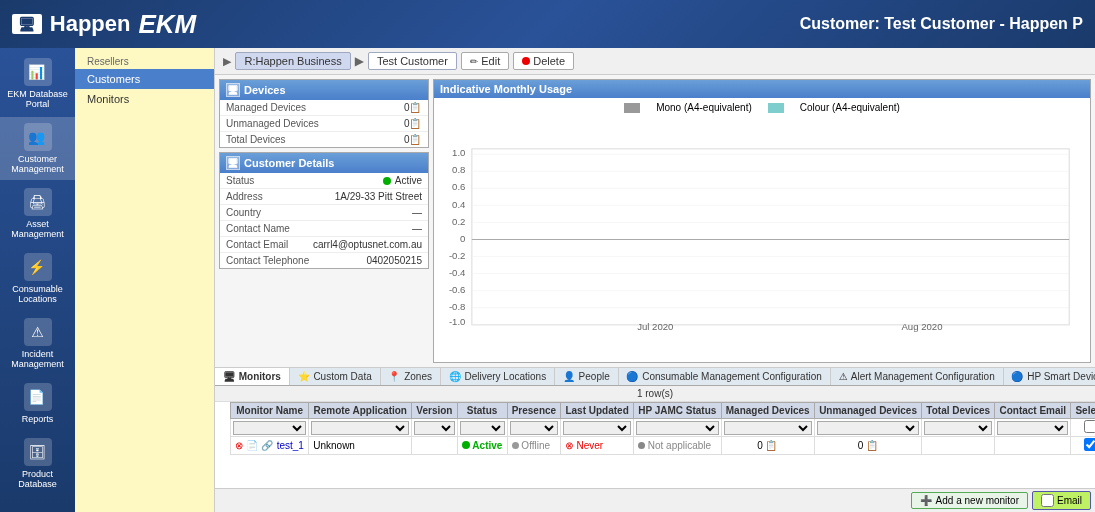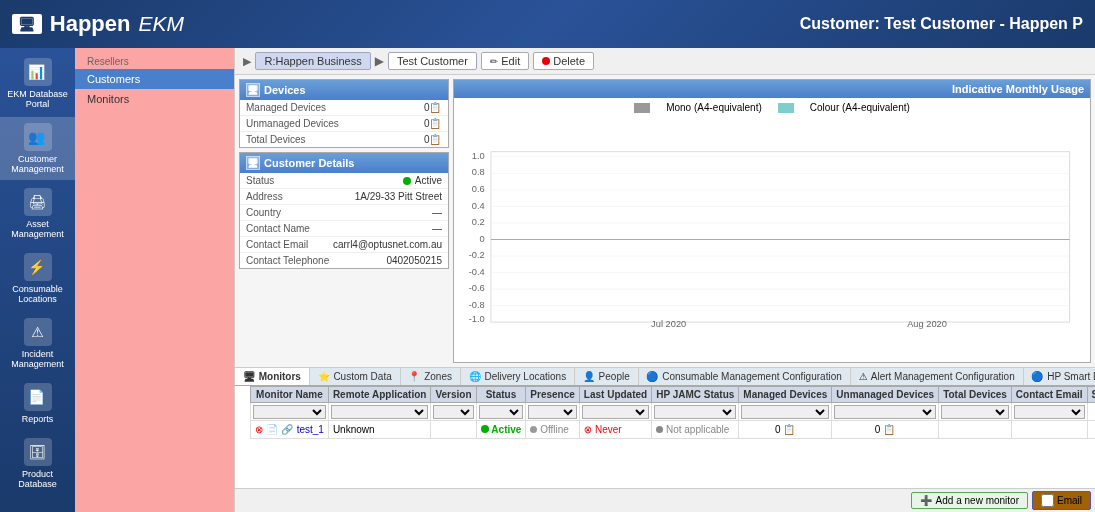--- a/index.html
+++ b/index.html
@@ -2,34 +2,34 @@
 <html><head>
   <meta charset="utf-8">
   <style>
     * { margin: 0; padding: 0; box-sizing: border-box; }
     body { font-family: Arial, sans-serif; font-size: 11px; background: #f0f0f0; width: 1095px; height: 512px; overflow: hidden; }
 
     
     .header { background: linear-gradient(135deg, #1a3a6b 0%, #2a5298 50%, #1a3a6b 100%); height: 48px; display: flex; align-items: center; padding: 0 12px; justify-content: space-between; }
     .header-logo { display: flex; align-items: center; gap: 8px; color: white; font-size: 22px; font-weight: bold; }
     .header-logo .logo-box { background: white; color: #1a3a6b; padding: 2px 6px; font-size: 14px; font-weight: bold; border-radius: 2px; }
-    .header-logo .ekm-text { color: white; font-size: 21px; font-weight: normal; font-style: italic; }
+    .header-logo .ekm-text { color: white; font-size: 26px; font-weight: bold; font-style: italic; }
     .header-title { color: white; font-size: 16px; font-weight: bold; }
 
     
     .main-layout { display: flex; height: calc(512px - 48px); }
 
     
     .sidebar { width: 75px; background: linear-gradient(180deg, #2a5298 0%, #1a3a6b 100%); display: flex; flex-direction: column; align-items: center; padding: 4px 0; gap: 2px; }
     .sidebar-item { display: flex; flex-direction: column; align-items: center; padding: 6px 4px; cursor: pointer; width: 100%; color: white; font-size: 9px; text-align: center; gap: 3px; }
     .sidebar-item.active { background: rgba(255,255,255,0.2); }
     .sidebar-icon { width: 28px; height: 28px; background: rgba(255,255,255,0.2); border-radius: 4px; display: flex; align-items: center; justify-content: center; font-size: 14px; }
 
     
-    .nav-panel { width: 160px; background: #fca5a5; border-right: 1px solid #ccc; }
+    .nav-panel { width: 140px; background: #fef9c3; border-right: 1px solid #ccc; }
     .nav-section { padding: 4px 0; }
     .nav-item { padding: 4px 12px; cursor: pointer; color: #333; font-size: 11px; }
     .nav-item.active { background: #4a7fcb; color: white; }
     .nav-item.section-header { color: #666; font-size: 10px; padding: 4px 12px 2px; }
 
     
     .content { flex: 1; display: flex; flex-direction: column; overflow: hidden; background: #f5f5f5; }
 
     
     .breadcrumb-bar { background: #f0f0f0; padding: 4px 8px; display: flex; align-items: center; gap: 4px; border-bottom: 1px solid #ccc; }
@@ -52,21 +52,21 @@
     .panel-row { display: flex; align-items: center; padding: 2px 6px; border-bottom: 1px solid #eee; }
     .panel-row:last-child { border-bottom: none; }
     .panel-label { flex: 1; color: #555; font-size: 10px; }
     .panel-value { color: #333; font-size: 10px; display: flex; align-items: center; gap: 4px; }
     .icon-small { font-size: 10px; color: #666; cursor: pointer; }
     .status-dot { width: 8px; height: 8px; border-radius: 50%; display: inline-block; }
     .status-green { background: #00b000; }
 
     
     .chart-panel { flex: 1; background: white; border: 1px solid #aaa; display: flex; flex-direction: column; }
-    .chart-title { background: linear-gradient(180deg, #6a9fd8 0%, #4a7fcb 100%); color: white; padding: 3px 6px; font-size: 11px; font-weight: bold; text-align: right; }
+    .chart-title { background: linear-gradient(180deg, #6a9fd8 0%, #4a7fcb 100%); color: white; padding: 3px 6px; font-size: 11px; font-weight: bold; text-align: left; }
     .chart-content { flex: 1; position: relative; padding: 8px; }
     .chart-legend { display: flex; gap: 16px; justify-content: center; padding: 4px 0; font-size: 10px; }
     .legend-item { display: flex; align-items: center; gap: 16px; }
     .legend-swatch { width: 16px; height: 10px; display: inline-block; }
 
     
     .bottom-area { height: 145px; background: white; border-top: 1px solid #ccc; display: flex; flex-direction: column; }
     .tabs-bar { display: flex; background: #e0e8f0; border-bottom: 1px solid #aaa; overflow-x: auto; white-space: nowrap; }
     .tab-item { padding: 3px 8px; font-size: 10px; cursor: pointer; color: #333; border-right: 1px solid #ccc; display: flex; align-items: center; gap: 3px; }
     .tab-item.active { background: white; font-weight: bold; border-bottom: 1px solid white; margin-bottom: -1px; }
@@ -82,21 +82,21 @@
     .td-center { text-align: center; }
     .status-active { color: #00b000; font-weight: bold; }
     .status-offline { color: #888; }
     .status-never { color: #e00; }
     .status-na { color: #888; }
 
     
     .bottom-action-bar { display: flex; justify-content: flex-end; align-items: center; padding: 2px 4px; gap: 4px; background: #f0f0f0; border-top: 1px solid #ccc; }
     .action-btn { display: flex; align-items: center; gap: 3px; padding: 2px 8px; border: 1px solid #aaa; border-radius: 2px; cursor: pointer; font-size: 10px; background: white; }
     .action-btn-green { background: #e8f4e8; border-color: #5a5; }
-    .action-btn-blue { background: #a16207; border-color: #55a; }
+    .action-btn-blue { background: #bef264; border-color: #55a; }
     .checkbox-cell { text-align: center; }
     input[type=checkbox] { cursor: pointer; }
     .row-icon-error { color: #e00; font-size: 10px; }
     .row-icon-info { color: #666; font-size: 10px; }
 
     
     svg.chart { width: 100%; height: 100%; }
   </style>
 </head>
 <body>
@@ -307,20 +307,21 @@
           <span>⚠</span>
           <span>Alert Management Configuration</span>
         </div>
         <div class="tab-item">
           <span>🔵</span>
           <span>HP Smart Device Services</span>
         </div>
 
       </div>
       <div class="table-wrapper">
+        <div class="row-count">1 row(s)</div>
         <table>
           <thead>
             <tr>
               <th>Monitor Name</th>
               <th>Remote Application</th>
               <th>Version</th>
               <th>Status</th>
               <th>Presence</th>
               <th>Last Updated</th>
               <th>HP JAMC Status</th>

